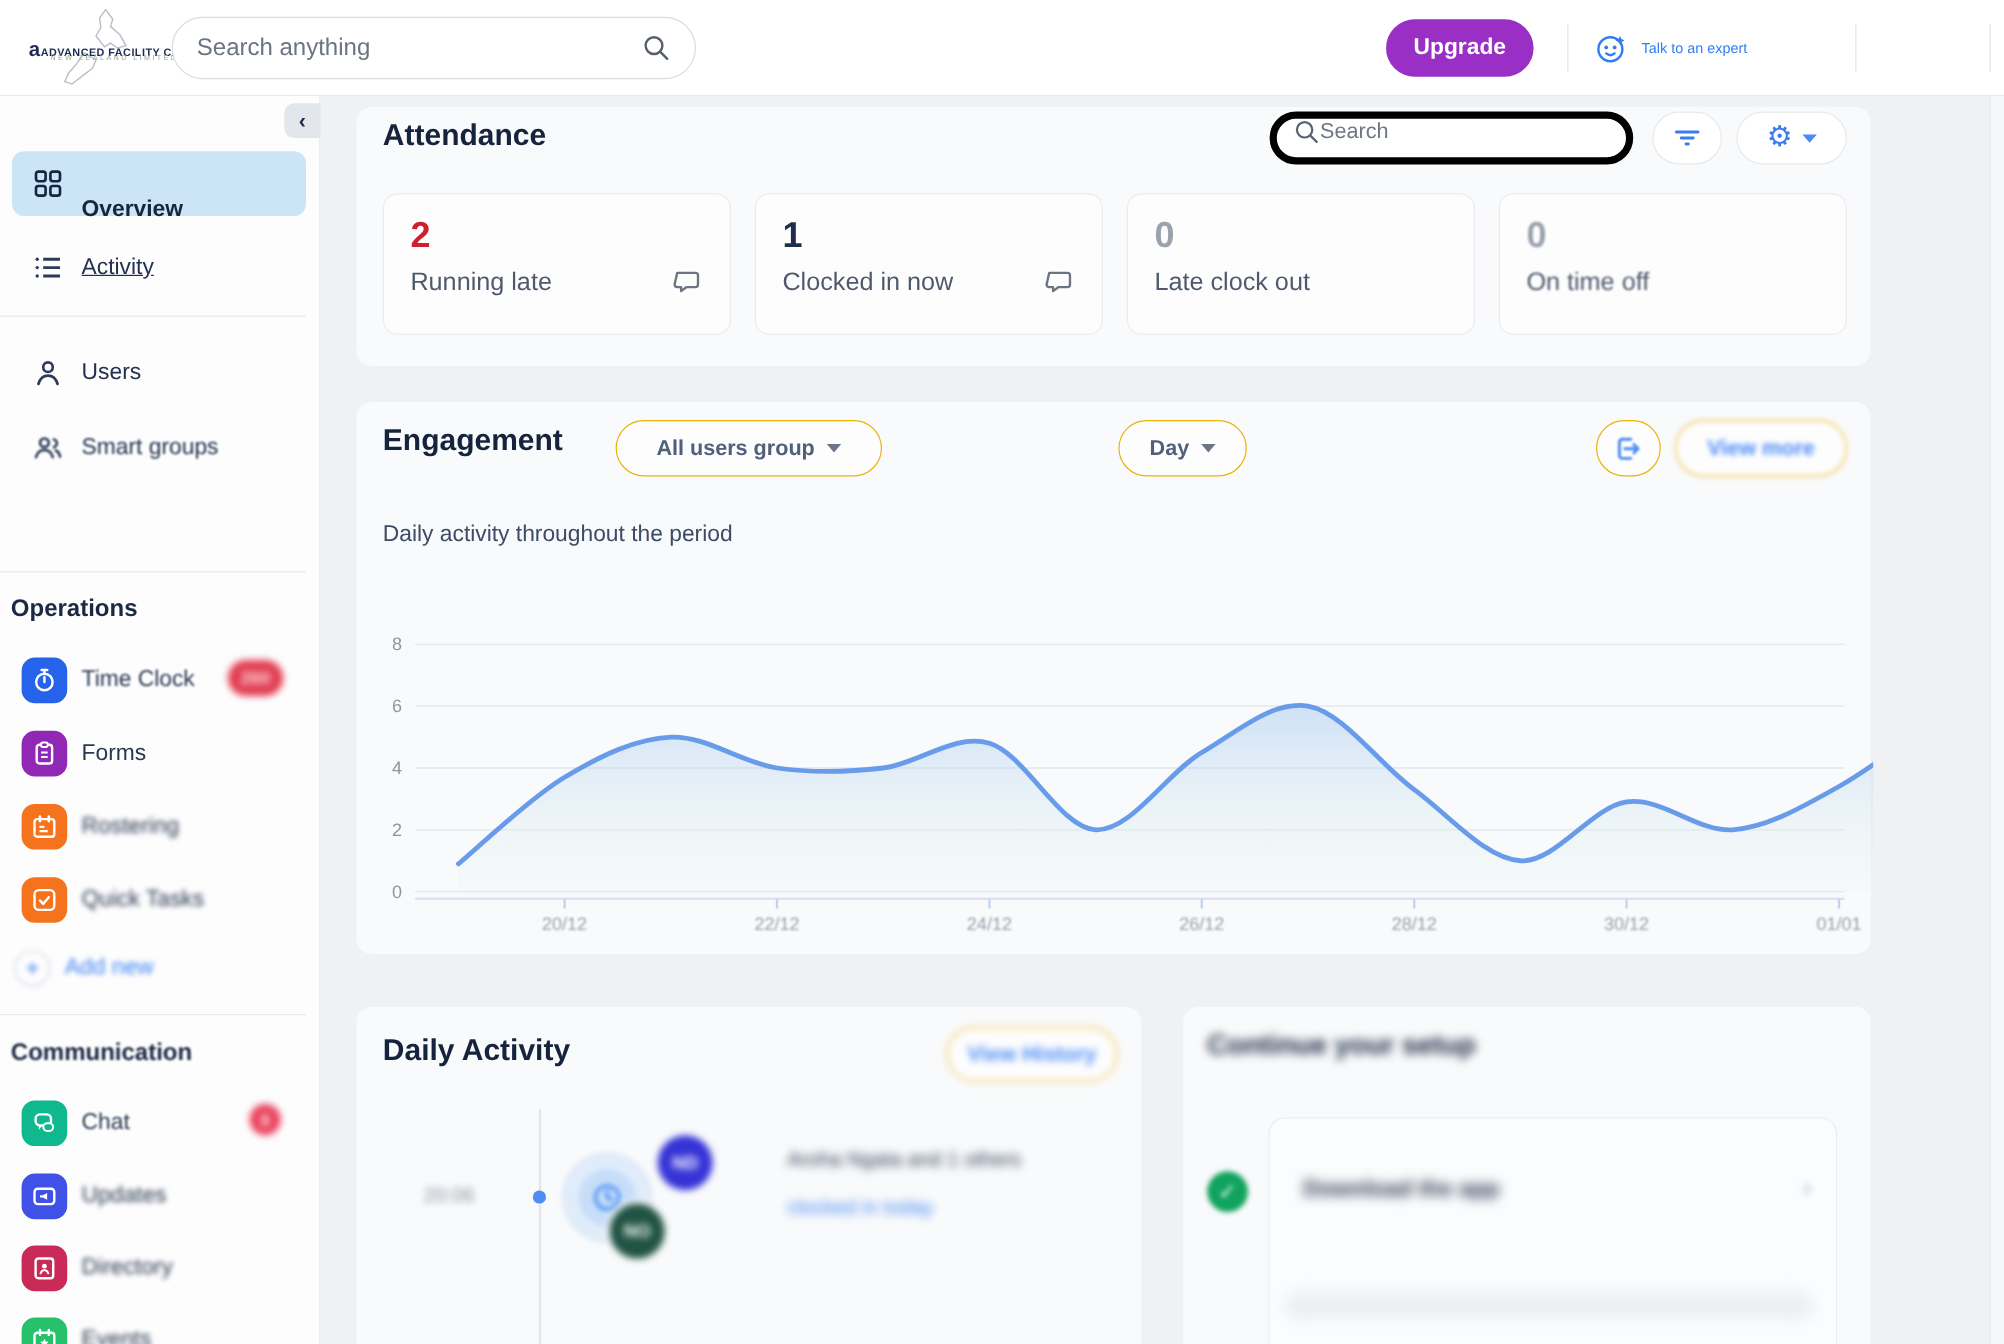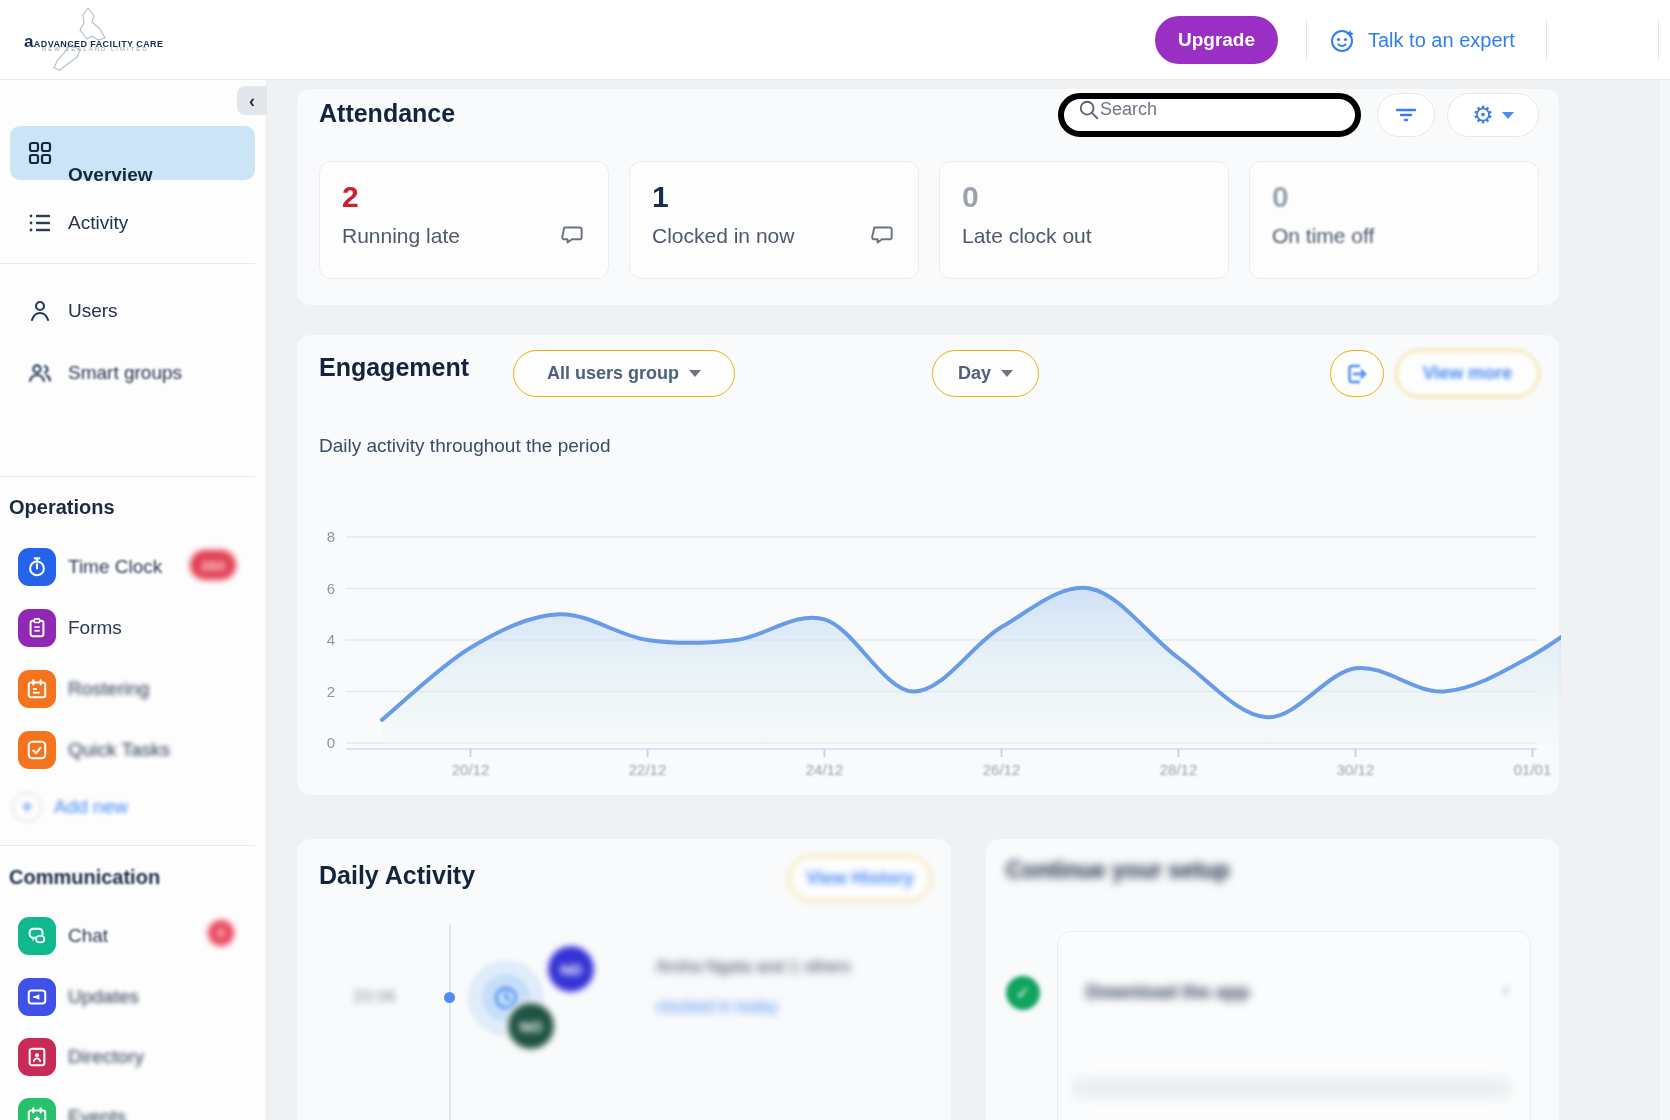--- a/index.html
+++ b/index.html
@@ -24,21 +24,21 @@
     border:1px solid #d8dbdf; border-radius:26px; background:#fff; display:flex;
     align-items:center; padding:0 20px; }
   .global-search input { border:none; outline:none; flex:1; font-size:20px;
     font-family:"Liberation Sans",sans-serif; color:#3c4657; background:transparent; }
   .global-search input::placeholder { color:#6b7482; }
   .upgrade-btn { position:absolute; left:1155px; top:16px; width:123px; height:48px;
     border:none; border-radius:24px; background:#992fc4; color:#fff; font-size:19px;
     font-weight:700; font-family:"Liberation Sans",sans-serif; cursor:pointer; }
   .tb-div { position:absolute; top:20px; width:1px; height:40px; background:#e4e6e9; }
   .expert-link { position:absolute; left:1328px; top:0; height:80px; display:flex;
-    align-items:center; gap:10px; color:#2e7ef2; font-size:20px; cursor:pointer; }
+    align-items:center; gap:10px; color:#2e7ef2; font-size:12px; cursor:pointer; }
 
   
   .sidebar { position:absolute; left:0; top:80px; width:267px; bottom:0;
     background:#fdfdfe; border-right:1px solid #e7e9ec; z-index:20; }
   .collapse-btn { position:absolute; right:-1px; top:6px; width:30px; height:29px;
     background:#e3e6ea; border:none; border-radius:8px 0 0 8px; color:#1d2c4c;
     font-size:18px; font-weight:700; cursor:pointer; line-height:26px; }
   .nav-row { position:absolute; left:10px; width:245px; height:54px; border-radius:10px;
     display:flex; align-items:center; cursor:pointer; }
   .nav-row.selected { background:#cbe5f7; }
@@ -128,20 +128,27 @@
 <div class="topbar">
   <div class="logo">
     <svg class="logo-map" width="130" height="72" viewBox="0 0 130 72">
       <path d="M78 4 l6 8 -2 6 8 7 5 9 -7 2 -6 -4 -5 3 -7 -9 4 -7 -1 -8 z" fill="none" stroke="#b9c0c8" stroke-width="1.2"></path>
       <path d="M60 40 l10 6 -3 7 -8 6 -9 7 -6 -2 3 -7 7 -8 z" fill="none" stroke="#b9c0c8" stroke-width="1.2"></path>
     </svg>
     <div class="logo-text1"><span class="biga">a</span><span>ADVANCED FACILITY CARE</span></div>
     <div class="logo-text2">NEW ZEALAND LIMITED</div>
   </div>
 
+  <div class="global-search">
+    <input type="text" placeholder="Search anything" style="">
+    <svg width="24" height="24" viewBox="0 0 24 24">
+      <circle cx="10" cy="10" r="7" fill="none" stroke="#555e6b" stroke-width="2"></circle>
+      <line x1="15.5" y1="15.5" x2="21" y2="21" stroke="#555e6b" stroke-width="2" stroke-linecap="round"></line>
+    </svg>
+  </div>
 
   <button class="upgrade-btn">Upgrade</button>
   <div class="tb-div" style="left:1306px;"></div>
 
   <div class="expert-link">
     <svg width="30" height="30" viewBox="0 0 30 30">
       <circle cx="14" cy="16" r="10" fill="none" stroke="#2e7ef2" stroke-width="2"></circle>
       <circle cx="10.5" cy="14.5" r="1.6" fill="#2e7ef2"></circle>
       <circle cx="17.5" cy="14.5" r="1.6" fill="#2e7ef2"></circle>
       <path d="M10.5 19.5 q3.5 3 7 0" fill="none" stroke="#2e7ef2" stroke-width="2" stroke-linecap="round"></path>
@@ -159,21 +166,21 @@
   <div class="nav-row selected" style="top:46px;">
     <svg class="glyph" viewBox="0 0 24 24">
       <rect x="2" y="2" width="8" height="8" rx="2" fill="none" stroke="#17263f" stroke-width="2.2"></rect>
       <rect x="14" y="2" width="8" height="8" rx="2" fill="none" stroke="#17263f" stroke-width="2.2"></rect>
       <rect x="2" y="14" width="8" height="8" rx="2" fill="none" stroke="#17263f" stroke-width="2.2"></rect>
       <rect x="14" y="14" width="8" height="8" rx="2" fill="none" stroke="#17263f" stroke-width="2.2"></rect>
     </svg>
     <span class="lbl">Overview</span>
   </div>
 
-  <div class="nav-row" style="top:116px;">
+  <div class="nav-row" style="top:116px;text-decoration:underline;">
     <svg class="glyph" viewBox="0 0 24 24">
       <circle cx="3" cy="5" r="1.4" fill="#2b3b58"></circle>
         <line x1="8" y1="5" x2="22" y2="5" stroke="#2b3b58" stroke-width="2.4"></line>
       <circle cx="3" cy="12" r="1.4" fill="#2b3b58"></circle>
         <line x1="8" y1="12" x2="22" y2="12" stroke="#2b3b58" stroke-width="2.4"></line>
       <circle cx="3" cy="19" r="1.4" fill="#2b3b58"></circle>
         <line x1="8" y1="19" x2="22" y2="19" stroke="#2b3b58" stroke-width="2.4"></line>
     </svg>
     <span class="lbl">Activity</span>
   </div>

